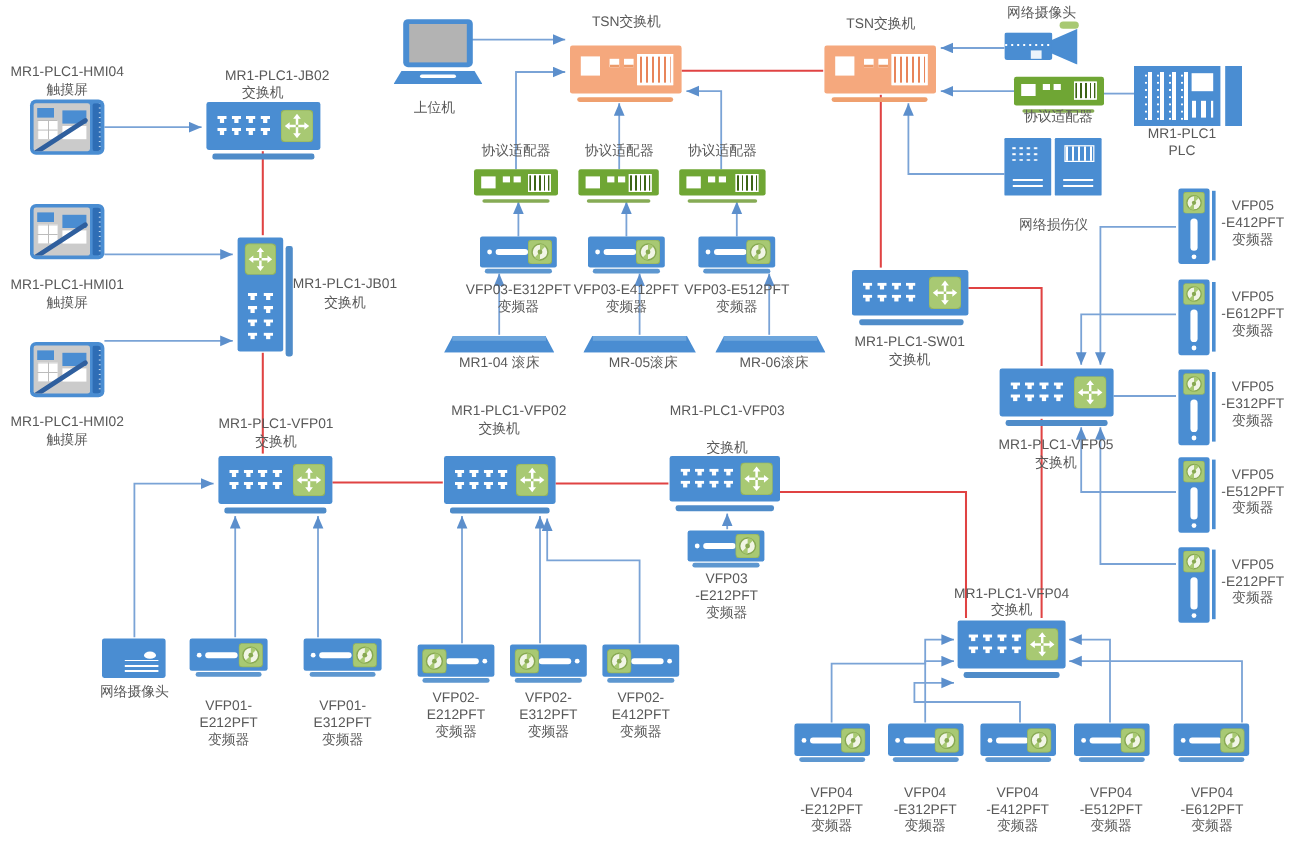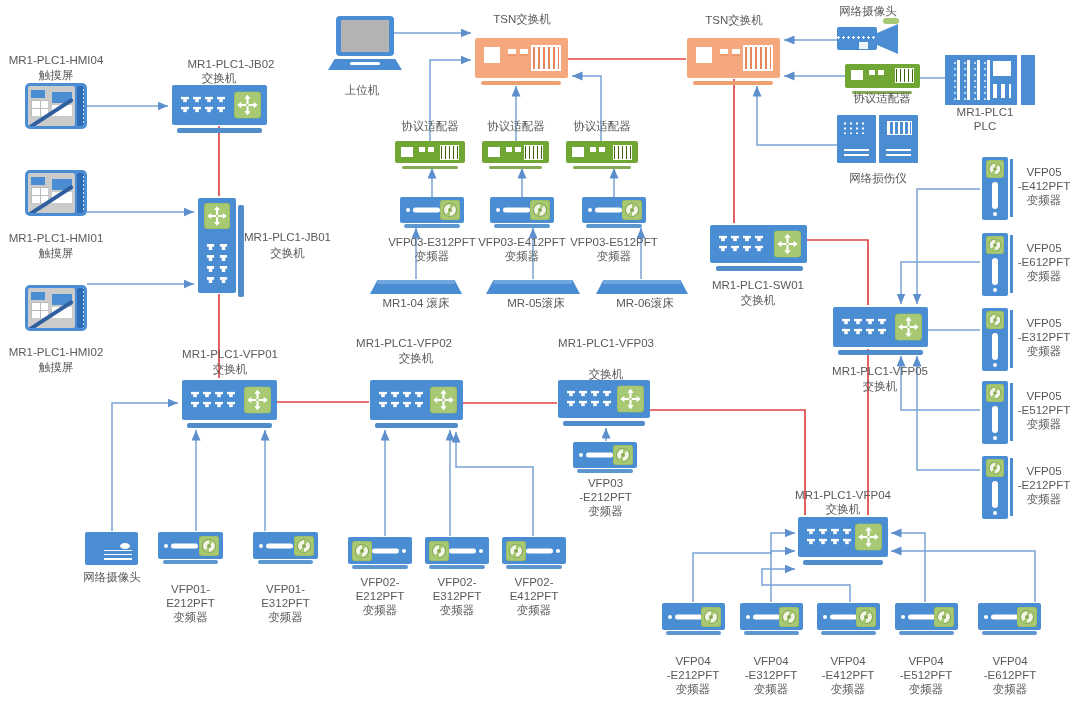--- a/index.html
+++ b/index.html
@@ -317,21 +317,21 @@
   <div class="lbl" style="left:946px;top:120px;width:78px">PLC</div>
 
   <div class="imp" style="left:837px;top:115px;width:39px;height:48px">
     <div class="dots"></div>
       <div class="lines"></div>
   </div>
   <div class="imp" style="left:879px;top:115px;width:39px;height:48px">
     <div class="grill"></div>
       <div class="lines"></div>
   </div>
-  <div class="lbl" style="left:834px;top:172px;width:88px">网络损伤仪</div>
+  <div class="lbl" style="left:834px;top:182px;width:88px">网络损伤仪</div>
 
   <div class="lbl" style="left:390px;top:120px;width:80px">协议适配器</div>
   <div class="adp" style="left:395px;top:141px;width:70px;height:22px">
     <div class="sq"></div>
       <div class="s2"></div>
       <div class="s3"></div>
       <div class="grill"></div>
   </div>
   <div class="shd gr" style="left:402px;top:166px;width:56px;height:3px"></div>
 
@@ -500,21 +500,21 @@
         <i></i>
         <i></i>
         <i></i>
       </div>
     <svg class="route">
         <use href="#routeicon"></use>
       </svg>
   </div>
   <div class="shd" style="left:187px;top:423px;width:85px;height:5px"></div>
 
-  <div class="lbl" style="left:354px;top:337px;width:100px">MR1-PLC1-VFP02</div>
+  <div class="lbl" style="left:374px;top:337px;width:100px">MR1-PLC1-VFP02</div>
   <div class="lbl" style="left:366px;top:352px;width:100px">交换机</div>
   <div class="dev sw-h" style="left:370px;top:380px;width:93px;height:40px">
     <div class="ports">
         <i></i>
         <i></i>
         <i></i>
         <i></i>
         <i></i>
         <i></i>
         <i></i>

